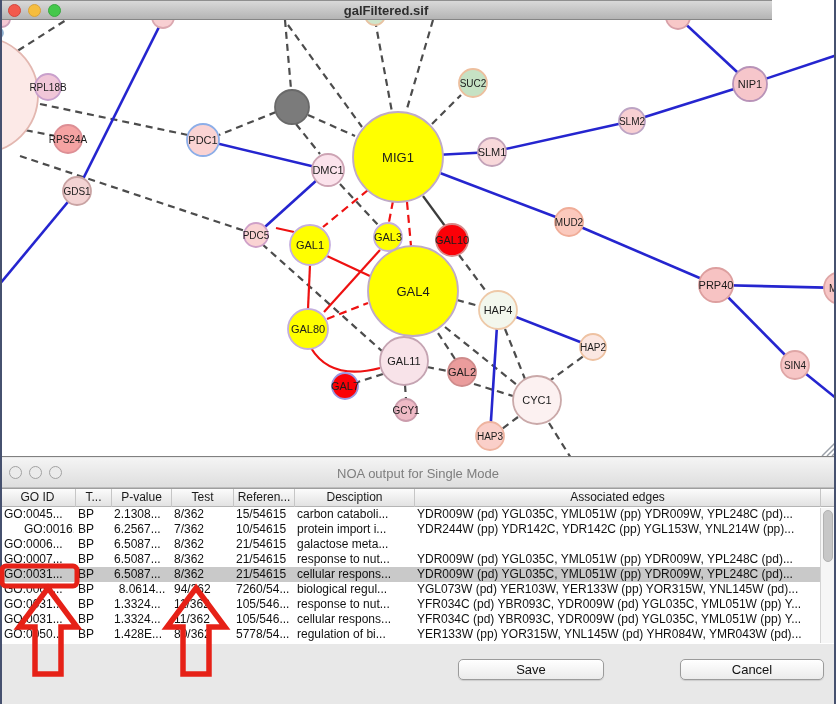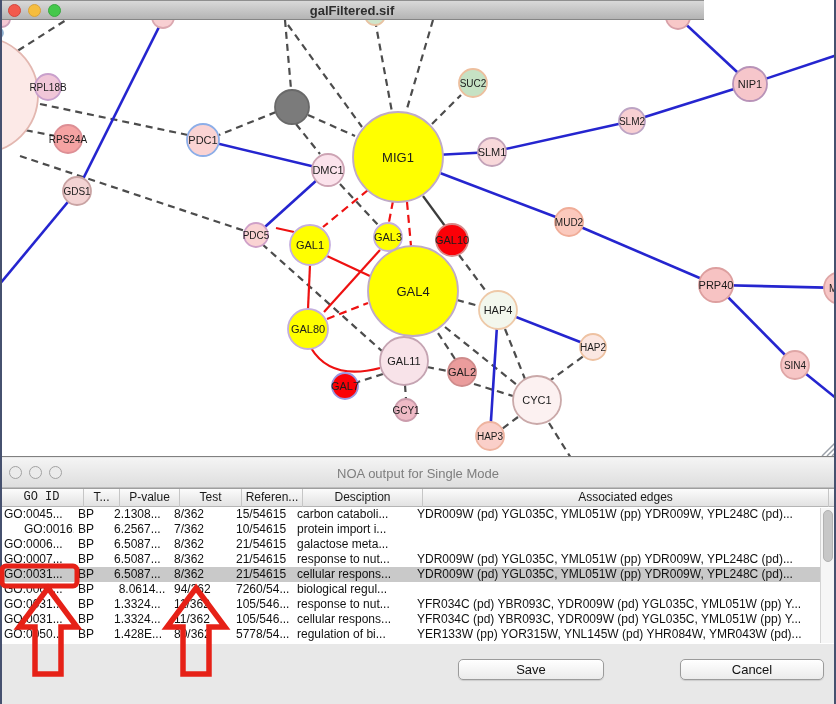--- a/index.html
+++ b/index.html
@@ -2,21 +2,21 @@
 <html><head>
 <meta charset="utf-8">
 <style>
   html,body{margin:0;padding:0;background:#222;}
   *{box-sizing:border-box;}
   .screen{position:relative;width:836px;height:704px;overflow:hidden;
           font-family:"Liberation Sans",sans-serif;background:#e8e8e8;}
 
   
   .net-window{position:absolute;left:0;top:0;width:836px;height:456px;background:#fff;}
-  .net-titlebar{position:absolute;left:0;top:0;width:704px;height:20px;
+  .net-titlebar{position:absolute;left:0;top:0;width:772px;height:20px;
     background:linear-gradient(#d9d9d9,#b4b4b4);border-top:1px solid #8f8f8f;
     border-bottom:1px solid #858585;padding-left:7px;}
   .net-title{position:absolute;left:0;right:0;top:2px;text-align:center;
     font-size:13px;font-weight:bold;color:#2e2e2e;}
   .lights{position:absolute;left:8px;top:3px;display:flex;gap:7px;}
   .light{width:13px;height:13px;border-radius:50%;}
   .net-canvas{position:absolute;left:0;top:20px;width:836px;height:436px;background:#ffffff;}
 
   
   .e-blue{stroke:#2525cf;stroke-width:2.6;fill:none;}
@@ -208,21 +208,21 @@
       <div class="noa-lights">
         <div class="hlight"></div>
         <div class="hlight"></div>
         <div class="hlight"></div>
       </div>
       <div class="noa-title">NOA output for Single Mode</div>
     </div>
 
     <div class="noa-table">
       <div class="noa-header" id="noa-header">
-          <div class="hcell" style="width: 84px; font-family: Liberation Mono, monospace;">GO ID</div>
+          <div class="hcell" style="width: 76px;">GO ID</div>
           <div class="hcell" style="width: 36px;">T...</div>
           <div class="hcell" style="width: 60px; text-align: center;">P-value</div>
           <div class="hcell" style="width: 62px;">Test</div>
           <div class="hcell" style="width: 61px;">Referen...</div>
           <div class="hcell" style="width: 120px;">Desciption</div>
           <div class="hcell" style="width: 406px;">Associated edges</div>
         </div>
       <div class="noa-body" id="noa-body">
           <div class="trow">
             <div class="tcell" style="width: 74px;">GO:0045...</div>
@@ -233,20 +233,21 @@
             <div class="tcell" style="width: 120px;">carbon cataboli...</div>
             <div class="tcell" style="width: 406px;">YDR009W (pd) YGL035C, YML051W (pp) YDR009W, YPL248C (pd)...</div>
           </div>
           <div class="trow">
             <div class="tcell" style="width: 74px; padding-left: 24px;">GO:0016...</div>
             <div class="tcell" style="width: 36px;">BP</div>
             <div class="tcell" style="width: 60px;">6.2567...</div>
             <div class="tcell" style="width: 62px;">7/362</div>
             <div class="tcell" style="width: 61px;">10/54615</div>
             <div class="tcell" style="width: 120px;">protein import i...</div>
+            <div class="tcell" style="width: 406px;">YDR244W (pp) YDR142C, YDR142C (pp) YGL153W, YNL214W (pp)...</div>
           </div>
           <div class="trow">
             <div class="tcell" style="width: 74px;">GO:0006...</div>
             <div class="tcell" style="width: 36px;">BP</div>
             <div class="tcell" style="width: 60px;">6.5087...</div>
             <div class="tcell" style="width: 62px;">8/362</div>
             <div class="tcell" style="width: 61px;">21/54615</div>
             <div class="tcell" style="width: 120px;">galactose meta...</div>
           </div>
           <div class="trow">
@@ -267,20 +268,21 @@
             <div class="tcell" style="width: 120px;">cellular respons...</div>
             <div class="tcell" style="width: 406px;">YDR009W (pd) YGL035C, YML051W (pp) YDR009W, YPL248C (pd)...</div>
           </div>
           <div class="trow">
             <div class="tcell" style="width: 74px;">GO:0065...</div>
             <div class="tcell" style="width: 36px;">BP</div>
             <div class="tcell" style="width: 60px; text-align: center;">8.0614...</div>
             <div class="tcell" style="width: 62px;">94/362</div>
             <div class="tcell" style="width: 61px;">7260/54...</div>
             <div class="tcell" style="width: 120px;">biological regul...</div>
+            <div class="tcell" style="width: 406px;">YGL073W (pd) YER103W, YER133W (pp) YOR315W, YNL145W (pd)...</div>
           </div>
           <div class="trow">
             <div class="tcell" style="width: 74px;">GO:0031...</div>
             <div class="tcell" style="width: 36px;">BP</div>
             <div class="tcell" style="width: 60px;">1.3324...</div>
             <div class="tcell" style="width: 62px;">11/362</div>
             <div class="tcell" style="width: 61px;">105/546...</div>
             <div class="tcell" style="width: 120px;">response to nut...</div>
             <div class="tcell" style="width: 406px;">YFR034C (pd) YBR093C, YDR009W (pd) YGL035C, YML051W (pp) Y...</div>
           </div>

